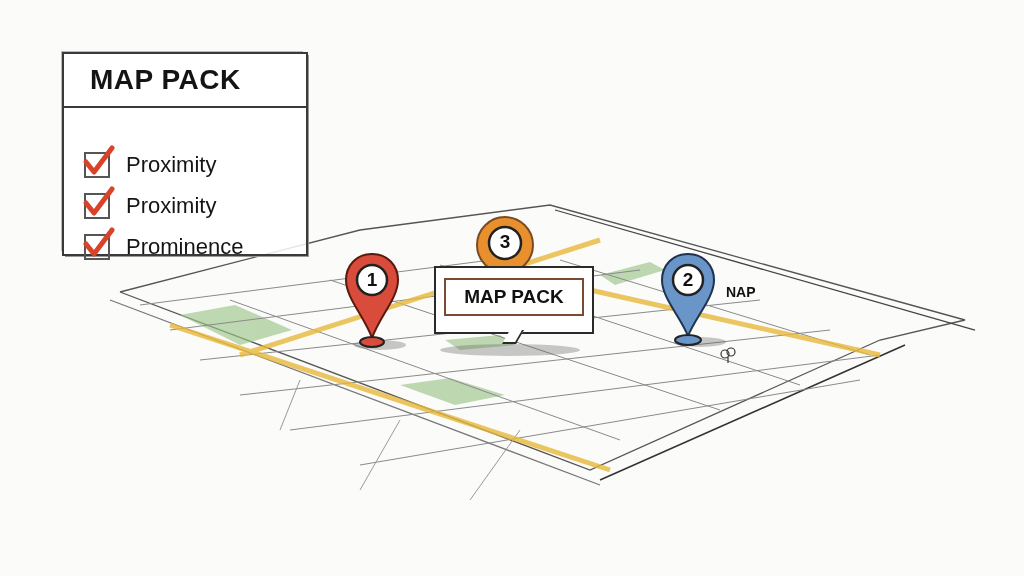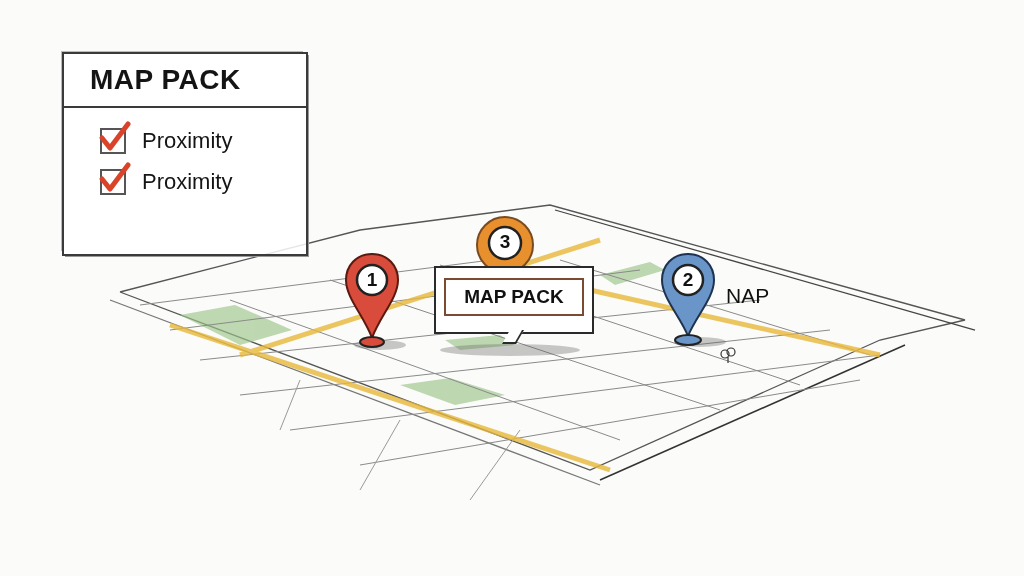--- a/index.html
+++ b/index.html
@@ -12,21 +12,21 @@
     .legend-box {
       position:absolute; left:62px; top:52px; width:242px; height:200px;
       border:2px solid #3a3a3a; background:rgba(255,255,255,0.85);
       box-shadow: 2px 2px 0 -1px #999, -3px -3px 0 -2px #bbb;
     }
     .legend-title {
       height:52px; border-bottom:2px solid #3a3a3a;
       display:flex; align-items:center; padding-left:26px;
       font-weight:bold; font-size:28px; color:#141414; letter-spacing:0.5px;
     }
-    .legend-list { padding:12px 0 0 36px; }
+    .legend-list { padding:12px 0 0 20px;margin-top:24px; }
     .legend-item { display:flex; align-items:center; height:41px; }
     .checkbox {
       width:22px; height:22px; border:2px solid #555; position:relative; margin-right:16px;
     }
     .checkbox svg { position:absolute; left:-4px; top:-10px; }
     .legend-label { font-size:22px; color:#151515; }
     .callout {
       position:absolute; left:434px; top:266px; width:156px; height:64px;
       border:2px solid #2a2a2a; background:#fff;
     }
@@ -39,21 +39,21 @@
       position:absolute; left:70px; bottom:-12px; width:12px; height:12px;
       background:#fff; border-right:2px solid #2a2a2a; border-bottom:2px solid #2a2a2a;
       transform:skewX(-30deg);
     }
     .pin { position:absolute; }
     .pin-num {
       position:absolute; font-weight:bold; font-size:19px; color:#111;
       width:30px; text-align:center;
     }
     .nap-label {
-      position:absolute; left:726px; top:284px; font-weight:normal; font-size:21px; color:#111;
+      position:absolute; left:726px; top:284px; font-weight:bold; font-size:14px; color:#111;
     }
   </style>
 </head>
 <body>
 
 <svg id="canvas" viewBox="0 0 1024 576">
 
   <g stroke="#555" stroke-width="1.3" fill="none">
     <polyline points="120,292 360,230 550,205 965,320 880,340 590,470 120,292"></polyline>
     <line x1="110" y1="300" x2="600" y2="485" stroke="#777"></line>
@@ -115,20 +115,28 @@
       <span class="legend-label">Proximity</span>
     </div>
     <div class="legend-item">
       <span class="checkbox">
         <svg width="34" height="34" viewBox="0 0 34 34">
             <path d="M4 18 L12 28 L30 4" stroke="#d9432a" stroke-width="5" fill="none" stroke-linecap="round" stroke-linejoin="round"></path>
           </svg>
       </span>
       <span class="legend-label">Proximity</span>
     </div>
+    <div class="legend-item">
+      <span class="checkbox">
+        <svg width="34" height="34" viewBox="0 0 34 34">
+            <path d="M4 18 L12 28 L30 4" stroke="#d9432a" stroke-width="5" fill="none" stroke-linecap="round" stroke-linejoin="round"></path>
+          </svg>
+      </span>
+      <span class="legend-label">Prominence</span>
+    </div>
   </div>
 </div>
 
 <div class="pin" style="left:474px; top:214px; width:62px; height:62px;">
   <svg width="62" height="62" viewBox="0 0 62 62">
     <circle cx="31" cy="31" r="28" fill="#e8902e" stroke="#7a4a20" stroke-width="2"></circle>
     <circle cx="31" cy="29" r="16" fill="#fff" stroke="#222" stroke-width="2.5"></circle>
   </svg>
   <span class="pin-num" style="left:16px; top:17px;">3</span>
 </div>

